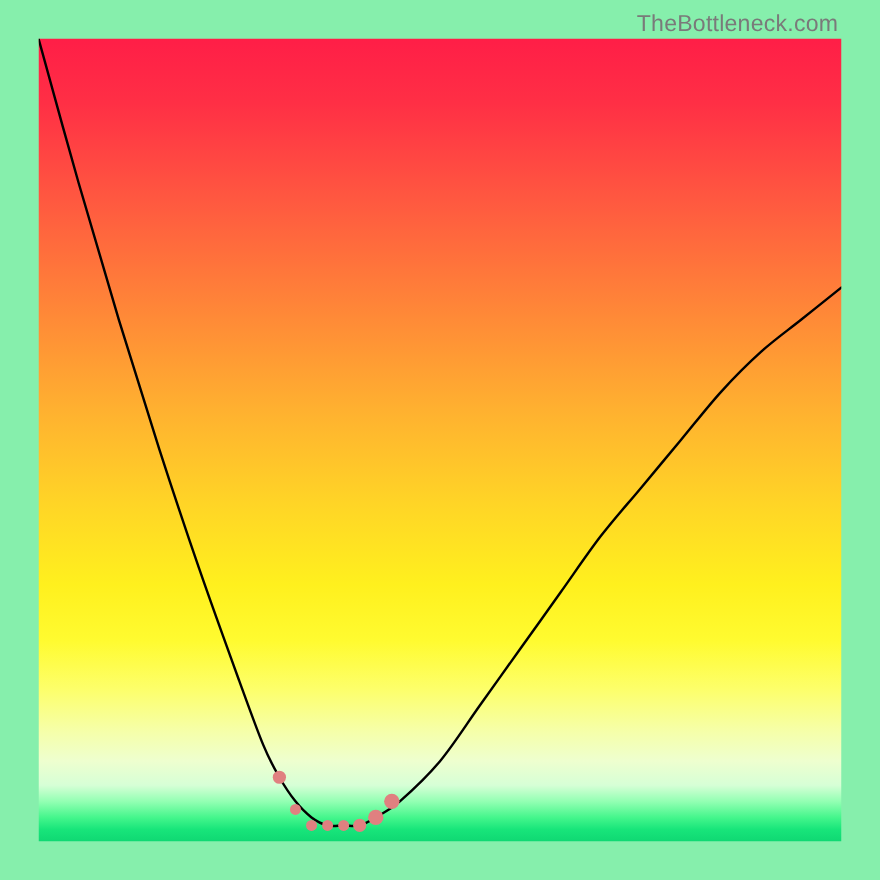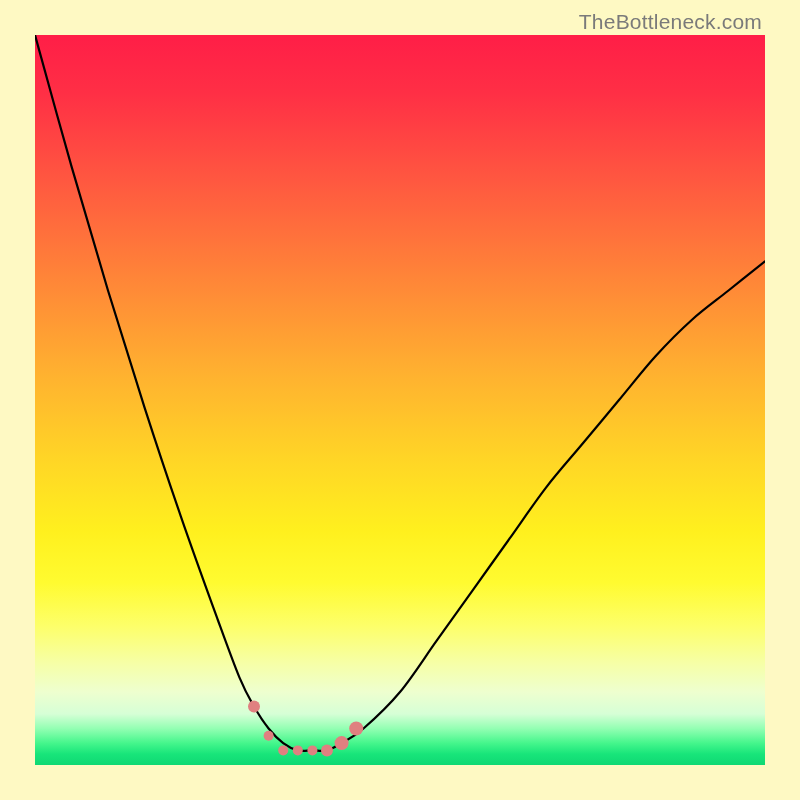--- a/index.html
+++ b/index.html
@@ -8,21 +8,21 @@
     width: 800px;
     height: 800px;
     background: #000000;
     overflow: hidden;
     font-family: Arial, Helvetica, sans-serif;
   }
   .stage {
     position: relative;
     width: 800px;
     height: 800px;
-    background: #fef9c3;
+    background: #86efac;
   }
   .plot-area {
     position: absolute;
     left: 35px;
     top: 35px;
     width: 730px;
     height: 730px;
     overflow: hidden;
   }
   .gradient-fill {

